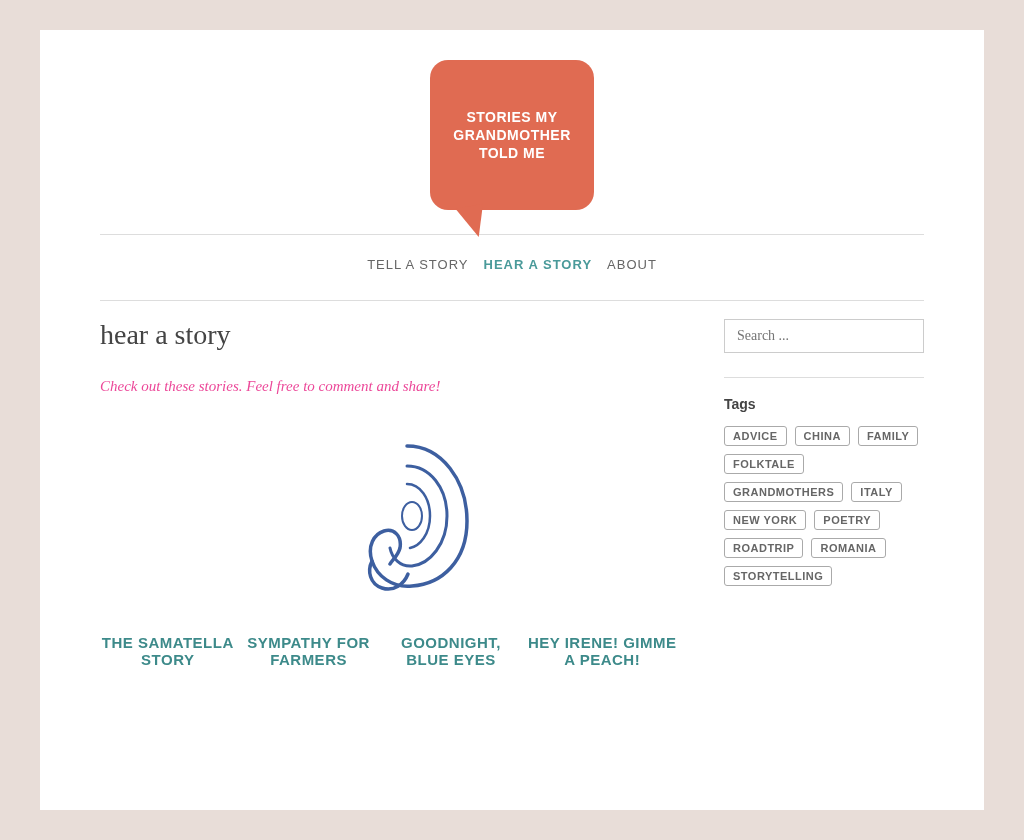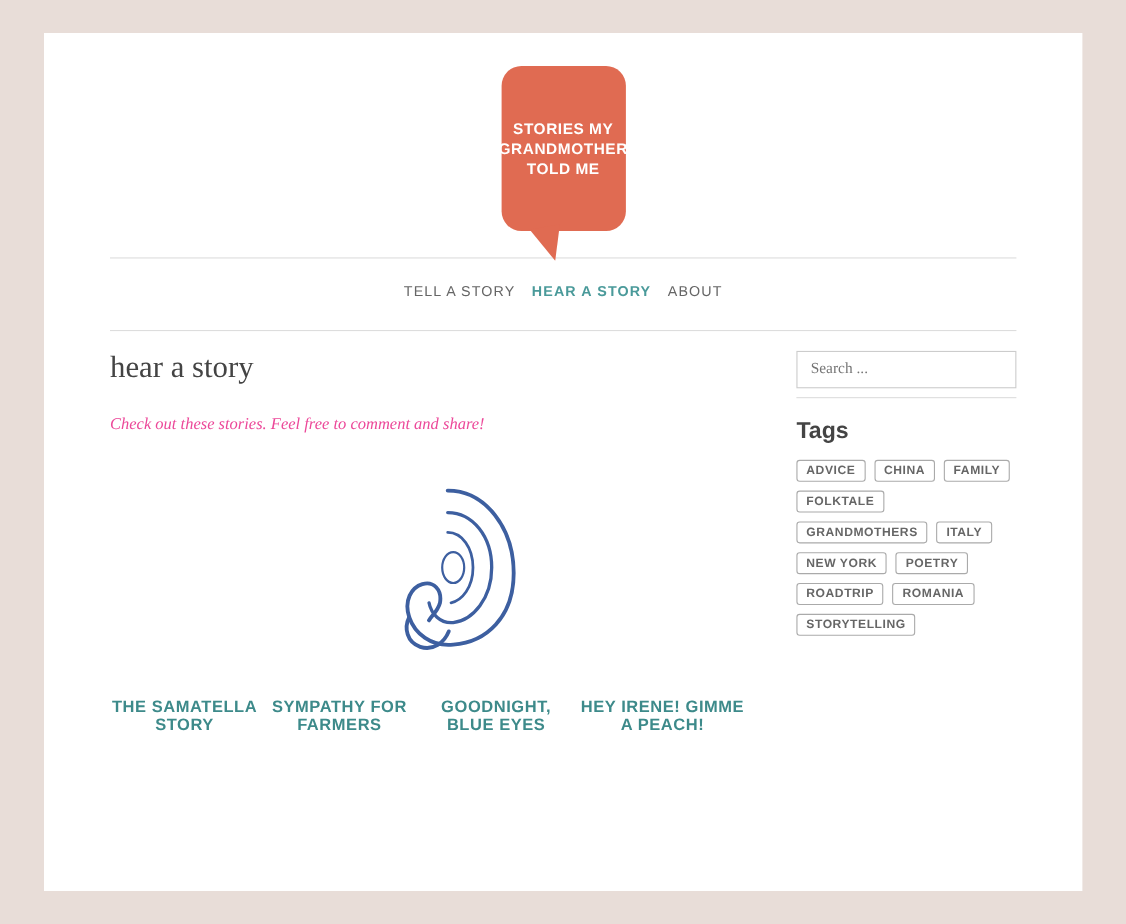--- a/index.html
+++ b/index.html
@@ -26,21 +26,21 @@
     .logo-area {
       display: flex;
       justify-content: center;
       margin-bottom: 24px;
     }
 
     .speech-bubble {
       position: relative;
       background: #e06b52;
       border-radius: 18px;
-      width: 113px;
+      width: 164px;
       height: 150px;
       display: flex;
       align-items: center;
       justify-content: center;
       padding: 14px;
     }
 
     .speech-bubble::after {
       content: '';
       position: absolute;
@@ -165,34 +165,34 @@
 
     
     .search-box {
       width: 100%;
       padding: 8px 12px;
       border: 1px solid #ccc;
       font-size: 14px;
       color: #888;
       font-family: Georgia, serif;
       outline: none;
-      margin-bottom: 8px;
+      margin-bottom: 24px;
     }
 
     
     .sidebar-divider {
       border: none;
       border-top: 1px solid #ddd;
       margin-bottom: 18px;
     }
 
     
     .tags-heading {
       font-family: Arial, sans-serif;
-      font-size: 21px;
+      font-size: 14px;
       font-weight: 700;
       color: #444;
       margin-bottom: 14px;
     }
 
     .tags-container {
       display: flex;
       flex-wrap: wrap;
       gap: 8px;
       text-align: right;

